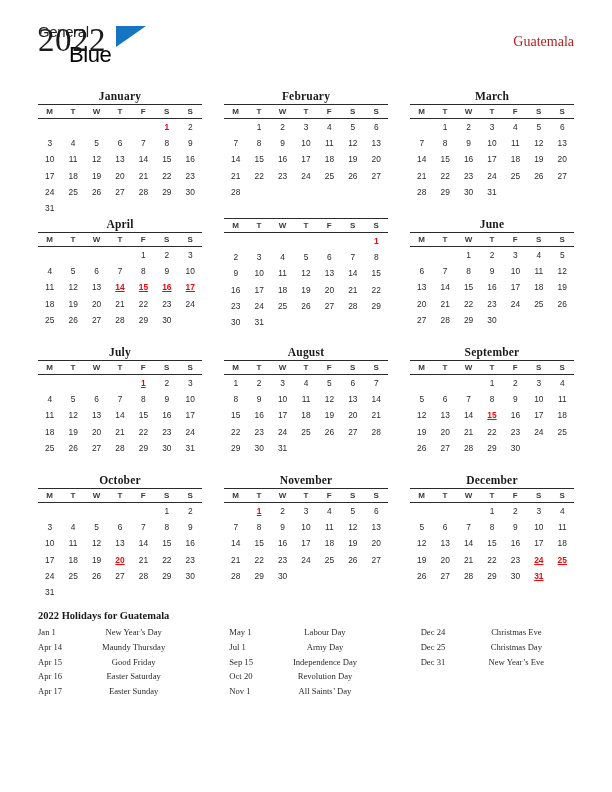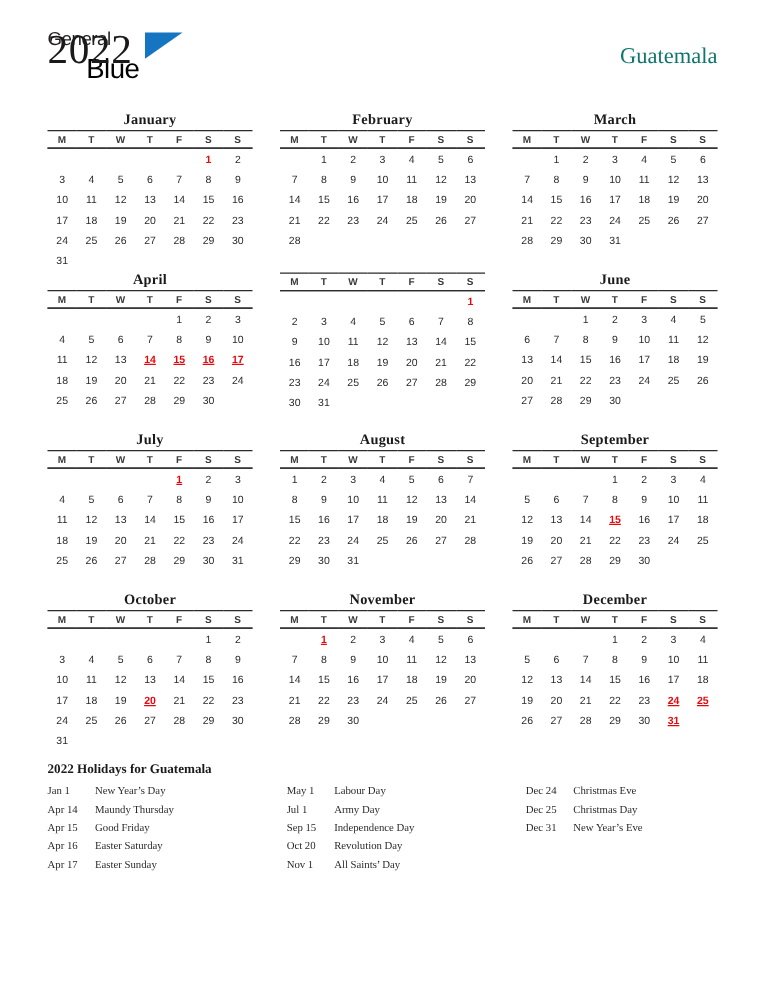--- a/index.html
+++ b/index.html
@@ -65,22 +65,22 @@
     top: 0;
     text-align: left;
     font-size: 33px;
     letter-spacing: 0.5px;
     color: #1a1a1a;
   }
   .country-title {
     position: absolute;
     right: 0;
     top: 12px;
-    font-size: 18px;
-    color: #0f766e;
+    font-size: 14px;
+    color: #b91c1c;
   }
 
   
   .months {
     margin: 6px 38px 0 38px;
     display: grid;
     grid-template-columns: repeat(3, 1fr);
     column-gap: 22px;
     row-gap: 0;
   }
@@ -153,20 +153,21 @@
     font-size: 8.6px;
     color: #2b2b2b;
     line-height: 1.72;
   }
   .legend-date {
     width: 38px;
     flex: 0 0 38px;
   }
   .legend-name {
     flex: 1 1 auto;
+    text-align: center;
   }
 </style>
 </head>
 <body>
 
 <div class="header">
   <div class="logo">
     <span class="logo-general">General</span>
     <span class="logo-tri"></span>
     <span class="logo-blue">Blue</span>

